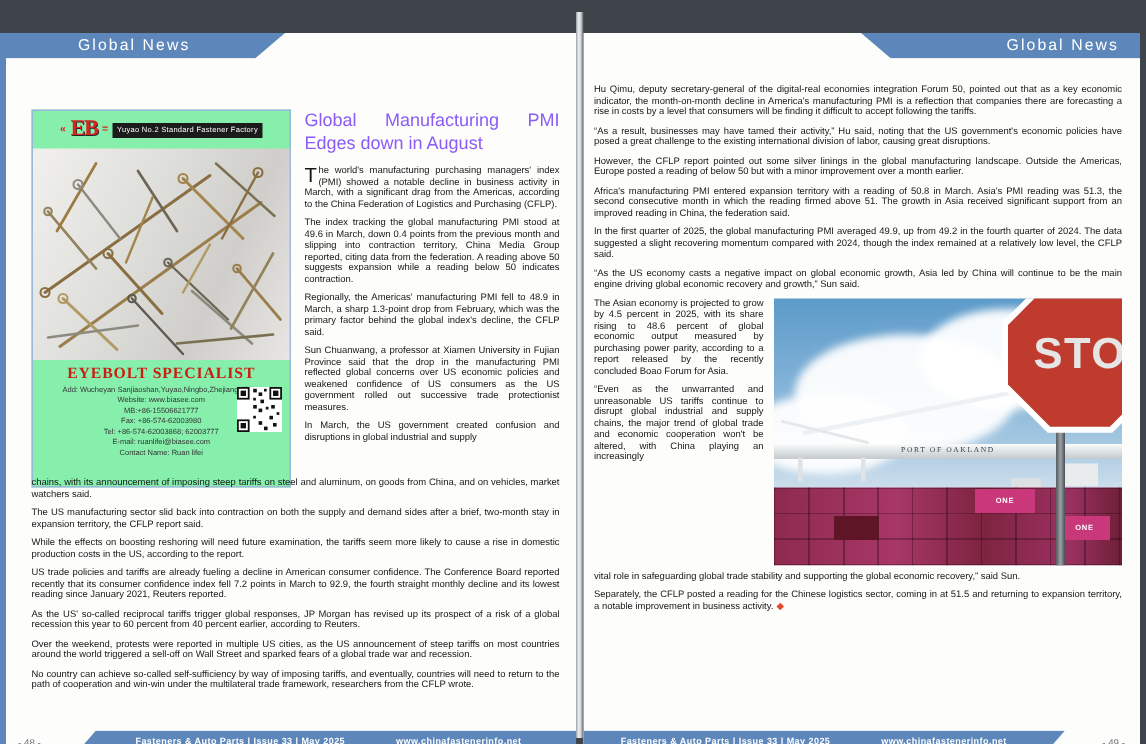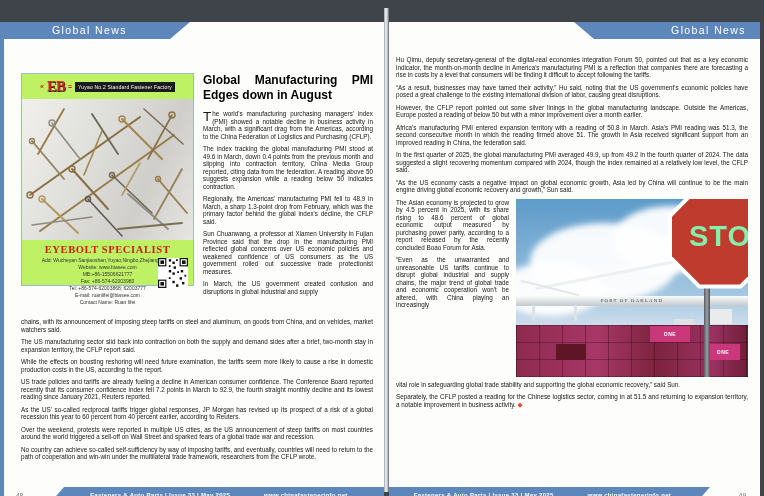--- a/index.html
+++ b/index.html
@@ -26,37 +26,37 @@
 
   
   .bt{font-size:6.3px;line-height:7.5px;text-align:justify;color:#161616;margin:0 0 5px 0;}
   .dcap{float:left;font-size:13.5px;line-height:12px;padding:1px 1px 0 0;color:#161616;}
 
   
   .cols{position:absolute;top:51px;left:21px;width:352px;display:flex;gap:9px;}
   .fw{position:absolute;top:296px;left:21px;width:352px;}
 
   
-  .ad{width:173px;height:213px;box-sizing:border-box;border:1px solid #9bb8d8;background:#bef264;position:relative;flex:none;}
+  .ad{width:173px;height:252px;box-sizing:border-box;border:1px solid #9bb8d8;background:#86efac;position:relative;flex:none;}
   .ad-logo-row{height:25px;display:flex;align-items:center;justify-content:center;gap:3px;}
   .lg-mark{color:#d8231f;font-size:7px;font-weight:bold;}
   .lg-eb{font-family:"Liberation Serif",serif;font-size:15px;font-weight:bold;color:#d8231f;
     letter-spacing:-1px;text-shadow:.6px .6px 0 #23262a;}
   .lg-bar{background:#1b1b1b;color:#fff;font-size:5px;padding:2px 3px;letter-spacing:.2px;white-space:nowrap;}
   .ad-photo{height:141px;position:relative;overflow:hidden;
     background:linear-gradient(115deg,#f1f0ed 0%,#dededa 40%,#cfcecb 70%,#e7e6e3 100%);}
   .ad-photo svg{position:absolute;inset:0;width:100%;height:100%;}
   .ad-headline{text-align:center;font-family:"Liberation Serif",serif;font-weight:bold;color:#cc1d15;
     font-size:10.5px;letter-spacing:.6px;margin-top:4px;}
   .ad-contact{font-size:5px;line-height:1.4;text-align:center;color:#333;margin-top:2px;position:relative;padding:0 4px;}
   .qr{position:absolute;right:5px;top:1px;width:30px;height:30px;background:#fff;}
 
   
   .art{flex:1;min-width:0;}
-  .a-title{color:#000000;font-weight:bold;font-size:12px;line-height:15px;margin-bottom:7px;}
+  .a-title{color:#8b5cf6;font-weight:normal;font-size:12px;line-height:15px;margin-bottom:7px;}
   .a-title .t1{text-align:justify;text-align-last:justify;}
 
   
   .r-content{position:absolute;top:34px;left:7px;width:352px;}
   .col-row{display:flex;gap:7px;margin-top:1px;}
   .ncol{width:113px;flex:none;}
   .photo{flex:1;height:178px;position:relative;overflow:hidden;
     background:linear-gradient(180deg,#5d9bc9 0%,#7fb0d6 30%,#a7c9e2 55%,#cfdfec 72%,#dbe6ee 100%);}
   .cl{position:absolute;background:#fff;border-radius:50%;filter:blur(3px);opacity:.95;}
   .cl1{left:6%;top:14%;width:64%;height:44%;}
@@ -82,21 +82,21 @@
   .cb2{right:8px;bottom:17px;width:34px;height:16px;background:#c9387a;}
   .cb3{left:40px;bottom:17px;width:30px;height:16px;background:#5e1626;}
   .pole{position:absolute;right:38px;top:70px;bottom:0;width:6px;
     background:linear-gradient(90deg,#565b60,#9aa0a5,#4a4f54);}
   .sign{position:absolute;right:-24px;top:-14px;width:104px;height:104px;background:#fff;
     clip-path:polygon(29.3% 0,70.7% 0,100% 29.3%,100% 70.7%,70.7% 100%,29.3% 100%,0 70.7%,0 29.3%);
     display:flex;align-items:center;justify-content:center;}
   .sign-in{width:96px;height:96px;background:#bf3b2d;
     clip-path:polygon(29.3% 0,70.7% 0,100% 29.3%,100% 70.7%,70.7% 100%,29.3% 100%,0 70.7%,0 29.3%);
     display:flex;align-items:center;justify-content:center;}
-  .sign-in span{color:#86efac;font-weight:bold;font-size:29px;letter-spacing:1px;}
+  .sign-in span{color:#e5e5e5;font-weight:bold;font-size:29px;letter-spacing:1px;}
   .cont{margin-top:4px;}
   .endmark{color:#e2492f;font-size:6.5px;margin-left:2px;}
 </style>
 </head>
 <body>
 
 <div class="spread">
 
   <div class="page page-l">
     <div class="edge-strip"></div>

